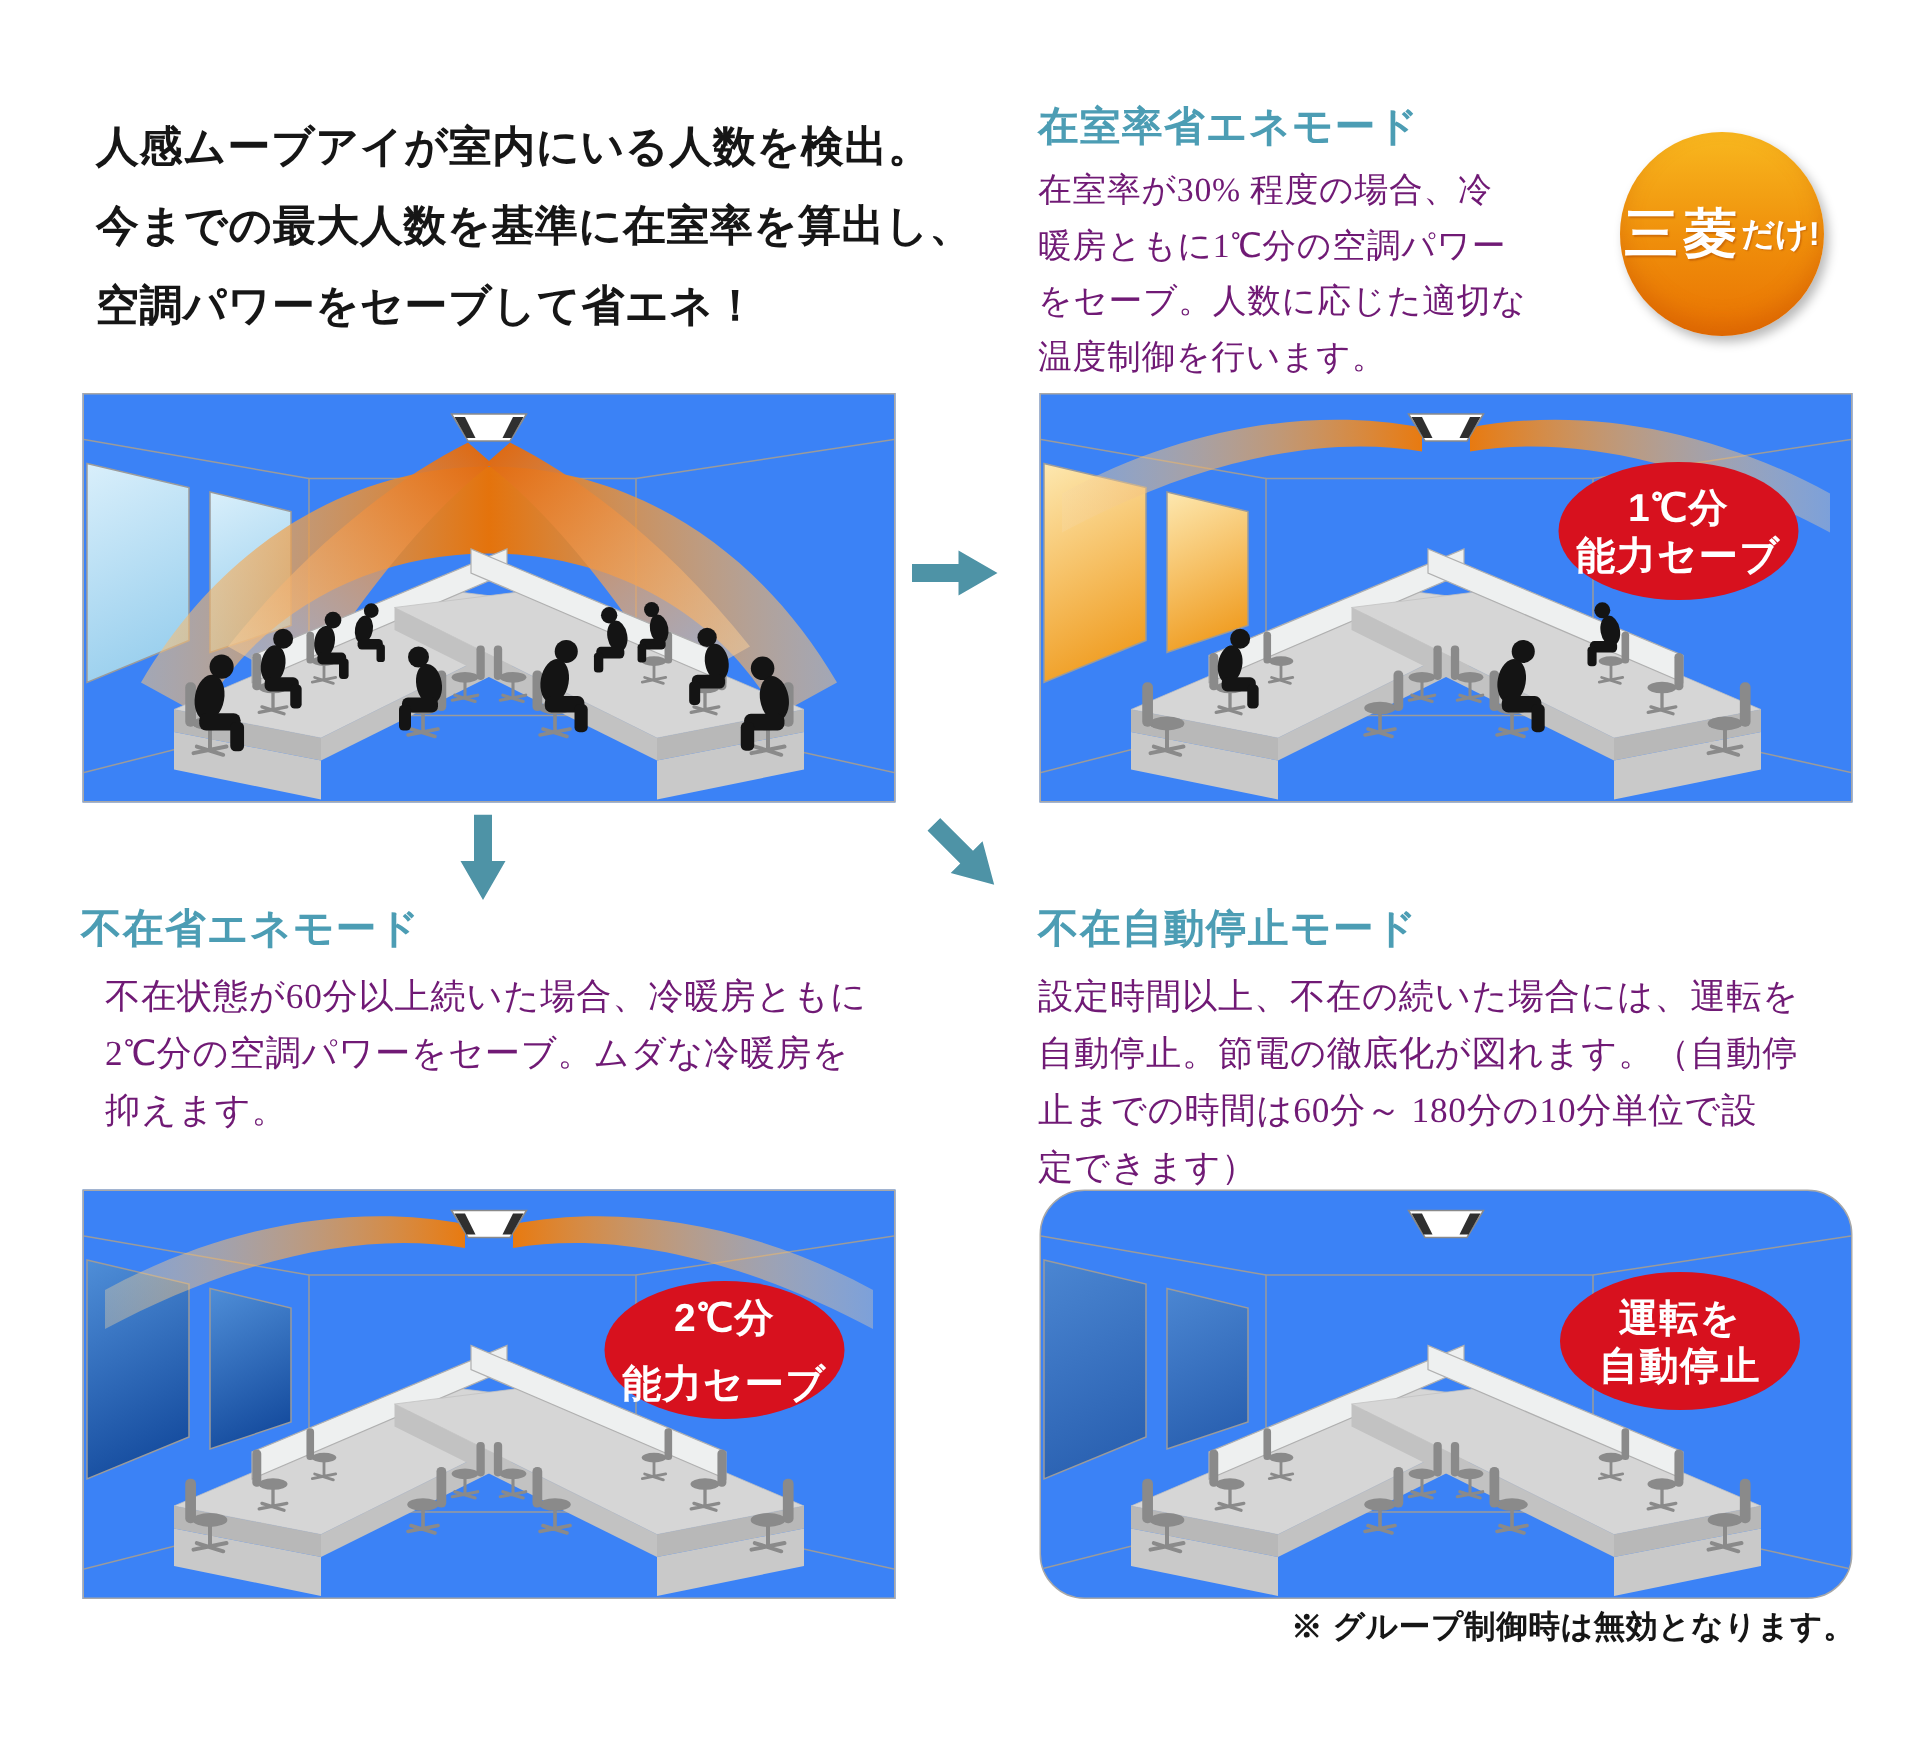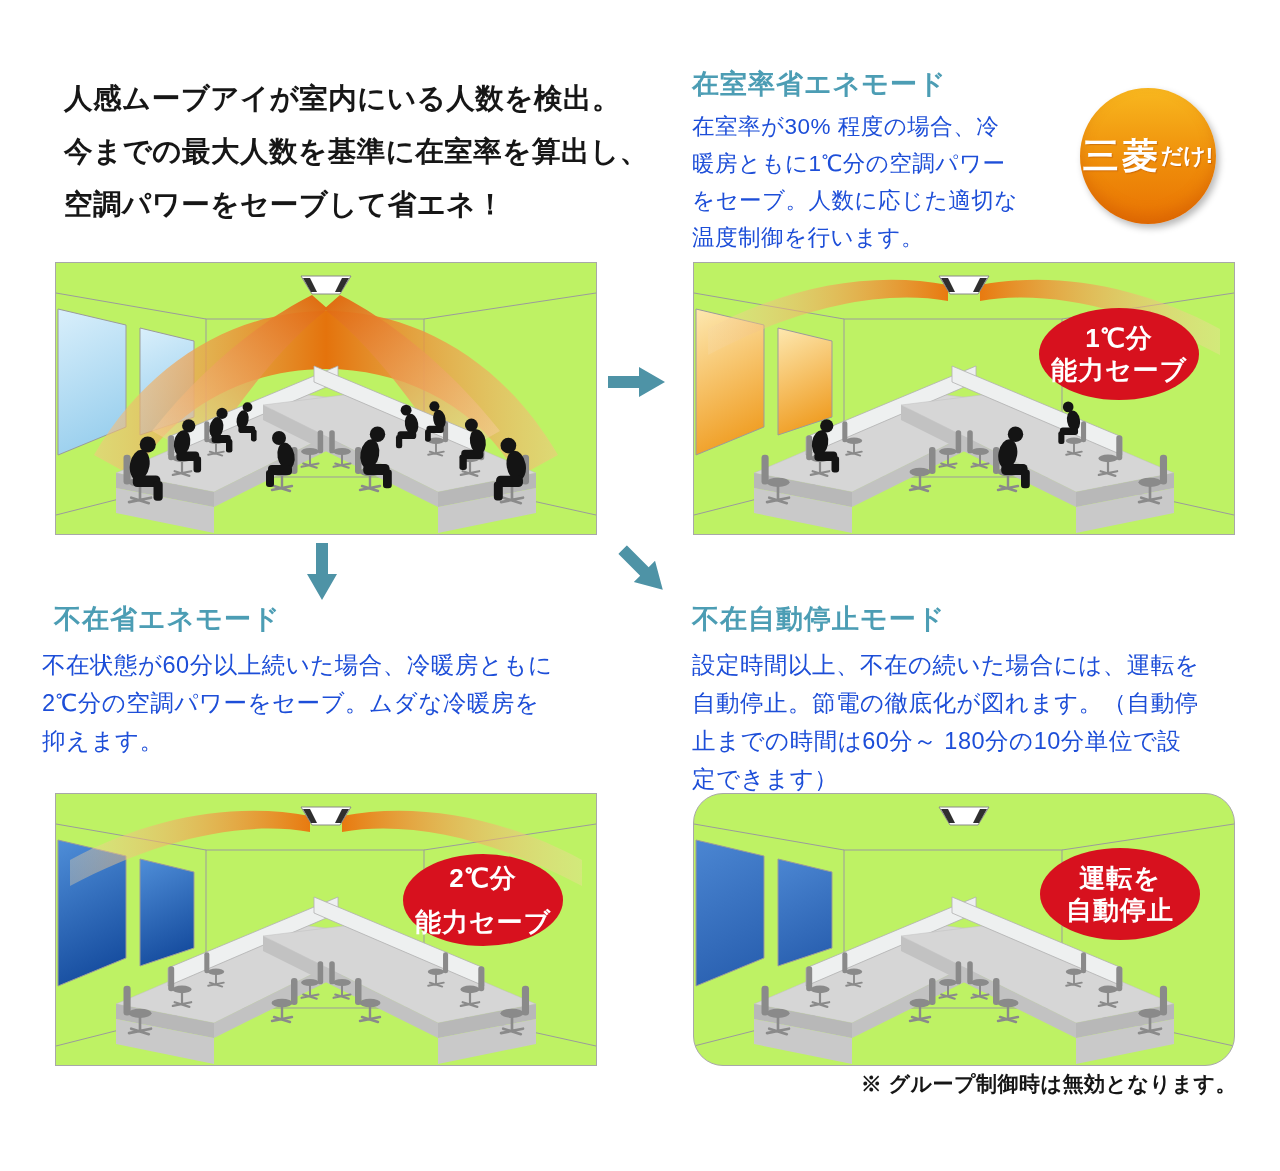--- a/index.html
+++ b/index.html
@@ -6,34 +6,34 @@
   .page{
     position:relative;width:1280px;height:1171px;background:#fff;
     font-family:"Liberation Sans",sans-serif;color:#1f1f1f;overflow:hidden;
   }
   .intro{position:absolute;left:64px;top:72px;font-size:28.5px;font-weight:bold;
     line-height:53px;color:#161616;letter-spacing:0.5px;}
   .mode-head{position:absolute;font-size:27px;font-weight:bold;color:#4c9db4;letter-spacing:1px;}
   .head-tr{left:692px;top:66px;}
   .head-bl{left:54px;top:601px;}
   .head-br{left:692px;top:601px;}
-  .mode-body{position:absolute;font-size:22.5px;line-height:37px;color:#1d4ed8;letter-spacing:0.5px;}
+  .mode-body{position:absolute;font-size:22.5px;line-height:37px;color:#701a75;letter-spacing:0.5px;font-family:Liberation Serif, serif;}
   .body-tr{left:692px;top:108px;}
-  .body-bl{left:42px;top:646px;font-size:23.5px;line-height:38px;}
+  .body-bl{left:70px;top:646px;font-size:23.5px;line-height:38px;}
   .body-br{left:692px;top:646px;font-size:23.5px;line-height:38px;}
   .badge{
     position:absolute;left:1080px;top:88px;width:136px;height:136px;border-radius:50%;
     background:linear-gradient(180deg,#f8b81f 0%,#ef8d0a 55%,#e97303 100%);
     box-shadow:3px 4px 7px rgba(0,0,0,0.28), inset 0 -8px 14px rgba(196,78,0,0.35);
     display:flex;align-items:center;justify-content:center;
     color:#fff;font-weight:bold;text-align:center;
   }
   .badge-l1{font-size:36px;letter-spacing:3px;line-height:1.1;text-shadow:1px 1px 1px rgba(160,60,0,0.4);}
   .badge-l2{font-size:22px;line-height:1.2;text-shadow:1px 1px 1px rgba(160,60,0,0.4);}
-  .scene{position:absolute;width:540px;height:271px;border:1px solid #a8a8a8;background:#bef264;overflow:hidden;}
+  .scene{position:absolute;width:540px;height:271px;border:1px solid #a8a8a8;background:#3b82f6;overflow:hidden;}
   #scene-detect{left:55px;top:262px;}
   #scene-occupancy{left:693px;top:262px;}
   #scene-absence-save{left:55px;top:793px;}
   #scene-absence-stop{left:693px;top:793px;border-radius:30px;}
   .scene svg{position:absolute;left:0;top:0;}
   .oval{
     position:absolute;width:160px;height:92px;border-radius:50%;background:#d7111e;
     color:#fff;font-weight:bold;font-size:26px;line-height:1.25;letter-spacing:1px;
     display:flex;flex-direction:column;align-items:center;justify-content:center;text-align:center;
   }

